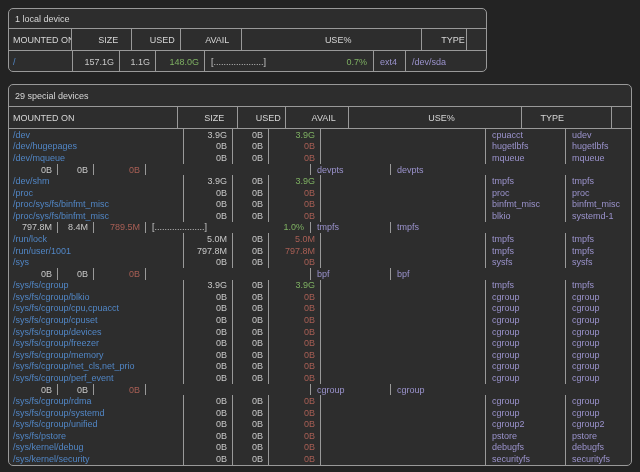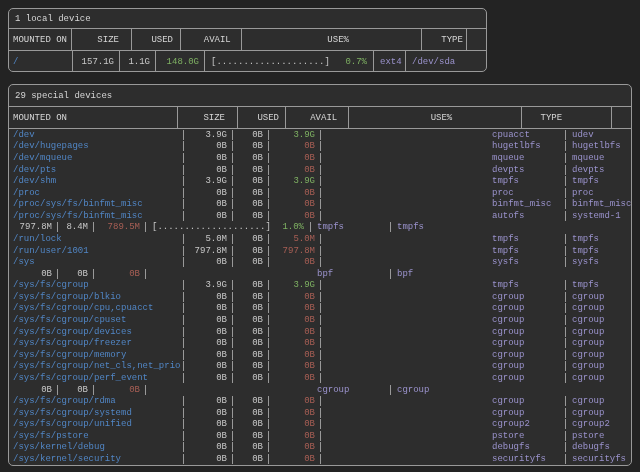--- a/index.html
+++ b/index.html
@@ -1,19 +1,19 @@
 <!DOCTYPE html>
 <html><head>
 <meta charset="utf-8">
 <style>
   html,body{margin:0;padding:0;background:#232323;}
   .screen{
     position:relative;width:640px;height:472px;overflow:hidden;
     background:#232323;
-    font-family:Liberation Mono, monospace;
+    font-family:Liberation Sans, sans-serif;
     font-size:9px;color:#c8c8c8;
   }
   .duf-table{
     position:absolute;background:#2d2d2d;
     border:1px solid #999999;border-radius:5px;
     box-sizing:border-box;overflow:hidden;
   }
   .t1{left:8px;top:8px;width:479px;height:64px;}
   .t2{left:8px;top:84px;width:624px;height:382px;}
   .title-row{
@@ -25,21 +25,21 @@
   .t2 .title-row{height:21px;}
   .header-row{
     display:flex;align-items:stretch;
     border-bottom:1px solid #999999;color:#d6d6d6;gap:13px;
   }
   .t1 .header-row{height:21px;}
   .t2 .header-row{height:21px;}
   .table-body{display:flex;flex-direction:column;}
   .row{display:flex;align-items:stretch;}
   .t1 .row{height:21px;}
-  .t2 .row{height:11.58px;align-items:center;}
+  .t2 .row{height:11.58px;}
   .cell{
     display:flex;align-items:center;
     box-sizing:border-box;border-right:1px solid #999999;
     white-space:nowrap;overflow:hidden;
   }
   .cell:last-child{border-right:none;}
   
   .t1 .c-mounted{width:64px;}
   .t1 .c-size{width:47px;}
   .t1 .c-used{width:36px;}
@@ -138,21 +138,20 @@
         <div class="row">
           <div class="cell c-mounted mount">/dev/mqueue</div>
           <div class="cell c-size">0B</div>
           <div class="cell c-used">0B</div>
           <div class="cell c-avail avail-low">0B</div>
           <div class="cell c-use"></div>
           <div class="cell c-type accent2">mqueue</div>
           <div class="cell c-fs accent2">mqueue</div>
         </div>
         <div class="row">
-          <div class="cell c-mounted mount">/dev/pts</div>
           <div class="cell c-size">0B</div>
           <div class="cell c-used">0B</div>
           <div class="cell c-avail avail-low">0B</div>
           <div class="cell c-use"></div>
           <div class="cell c-type accent2">devpts</div>
           <div class="cell c-fs accent2">devpts</div>
         </div>
         <div class="row">
           <div class="cell c-mounted mount">/dev/shm</div>
           <div class="cell c-size">3.9G</div>
@@ -179,21 +178,21 @@
           <div class="cell c-use"></div>
           <div class="cell c-type accent2">binfmt_misc</div>
           <div class="cell c-fs accent2">binfmt_misc</div>
         </div>
         <div class="row">
           <div class="cell c-mounted mount">/proc/sys/fs/binfmt_misc</div>
           <div class="cell c-size">0B</div>
           <div class="cell c-used">0B</div>
           <div class="cell c-avail avail-low">0B</div>
           <div class="cell c-use"></div>
-          <div class="cell c-type accent2">autofs</div>
+          <div class="cell c-type accent2">blkio</div>
           <div class="cell c-fs accent2">systemd-1</div>
         </div>
         <div class="row">
           <div class="cell c-size">797.8M</div>
           <div class="cell c-used">8.4M</div>
           <div class="cell c-avail avail-low">789.5M</div>
           <div class="cell c-use">
             <span class="bar">[....................]</span>
             <span class="pct">1.0%</span>
           </div>

